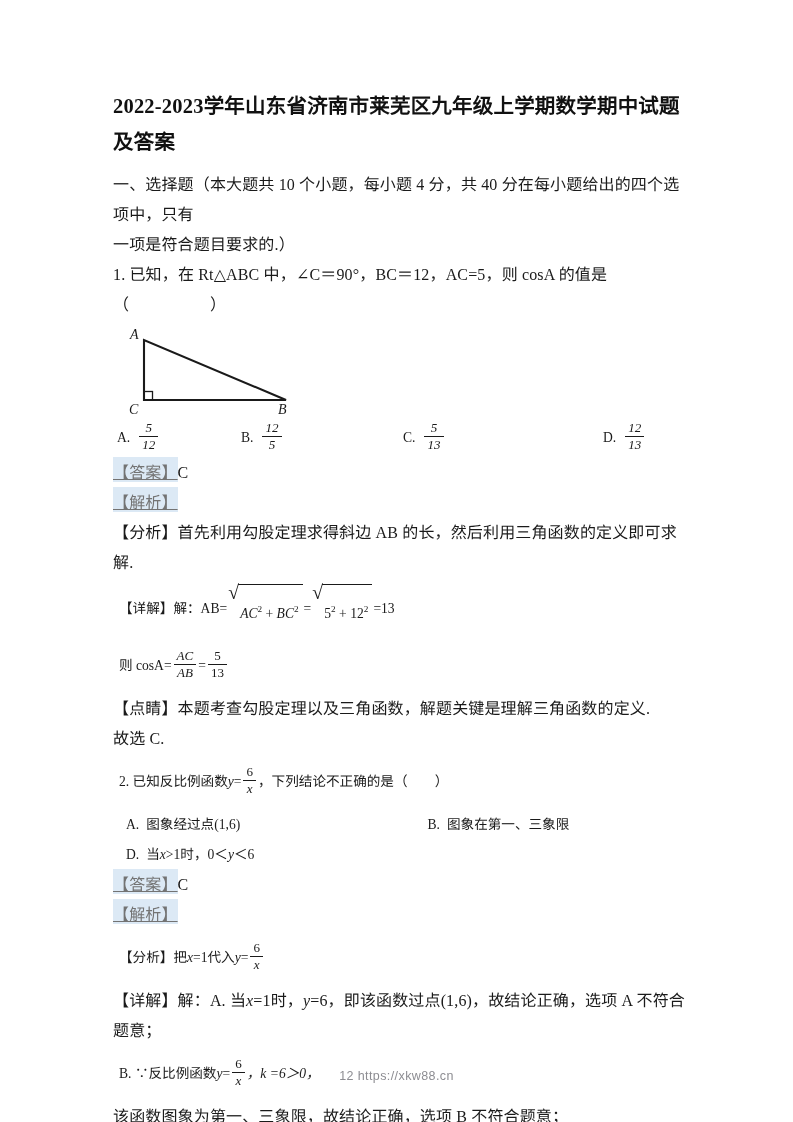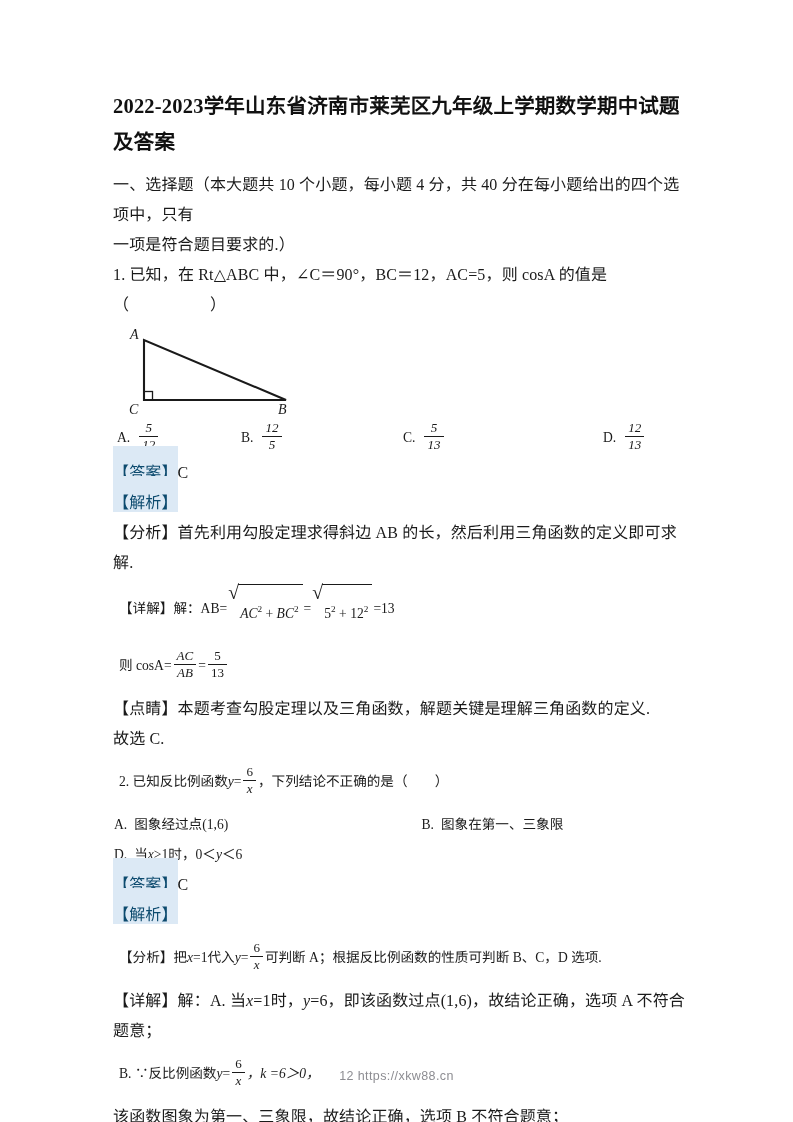--- a/index.html
+++ b/index.html
@@ -44,22 +44,23 @@
   .para {
     font-size: 16px;
     line-height: 30px;
     margin: 0;
     color: #1a1a1a;
     letter-spacing: 0.15px;
   }
 
   .hl {
     background: #dce9f5;
-    color: #0c4a6e;
-    padding: 18px 0 1px 0;
+    color: #737373;
+    padding: 7px 0 1px 0;
+    text-decoration: underline;
   }
   .lbl {
     font-weight: normal;
     text-align: center;
   }
 
   
   .mi { font-style: italic; font-family: "Liberation Serif", serif; }
   .mn { font-style: normal; }
 
@@ -116,21 +117,21 @@
 
   .opt-row.four {
     line-height: 40px;
     margin-top: 2px;
   }
   .opt-row.four .opt:nth-child(1) { padding-left: 4px; }
   .opt-row.four .opt:nth-child(2) { padding-left: 42px; }
   .opt-row.four .opt:nth-child(3) { padding-left: 80px; }
   .opt-row.four .opt:nth-child(4) { padding-left: 118px; }
 
-  .opt-row.two .opt:nth-child(1) { padding-left: 1px; }
+  .opt-row.two .opt:nth-child(1) { padding-left: 1px; margin-left: 12px; }
   .opt-row.two .opt:nth-child(2) { padding-left: 44px; }
 
   
   .figure-wrap {
     margin: 4px 0 2px 0;
     height: 92px;
     position: relative;
   }
   .tri-svg { display: block; }
 
@@ -244,21 +245,21 @@
 
     <p class="para">
       <span class="hl">【答案】</span><span>C</span>
     </p>
 
     <p class="para">
       <span class="hl">【解析】</span>
     </p>
 
     <p class="mathline">
-      <span class="lbl">【分析】</span><span>把</span><span class="mi">x</span><span>=1</span><span>代入</span><span class="mi">y</span><span>=</span><span class="frac"><span class="num mn">6</span><span class="den mi">x</span></span><span>可判断 A；根据反比例函数的性质可判断 B、C，D 选项.</span>
+      <span class="lbl">【分析】</span><span>把</span><span class="mi">x</span><span>=1</span><span>代入</span><span class="mi">y</span><span>=</span><span class="frac"><span class="num mn">6</span><span class="den mi">x</span></span>
     </p>
 
     <p class="para">
       <span class="lbl">【详解】</span><span>解：A. 当</span><span class="mi">x</span><span>=1</span><span>时，</span><span class="mi">y</span><span>=6</span><span>，即该函数过点</span><span class="mn">(1,6)</span><span>，故结论正确，选项 A 不符合题意；</span>
     </p>
 
     <p class="mathline">
       <span>B.</span>
       <span>∵</span><span>反比例函数</span><span class="mi">y</span><span>=</span><span class="frac"><span class="num mn">6</span><span class="den mi">x</span></span><span class="mi">，k =6＞0，</span>
     </p>

